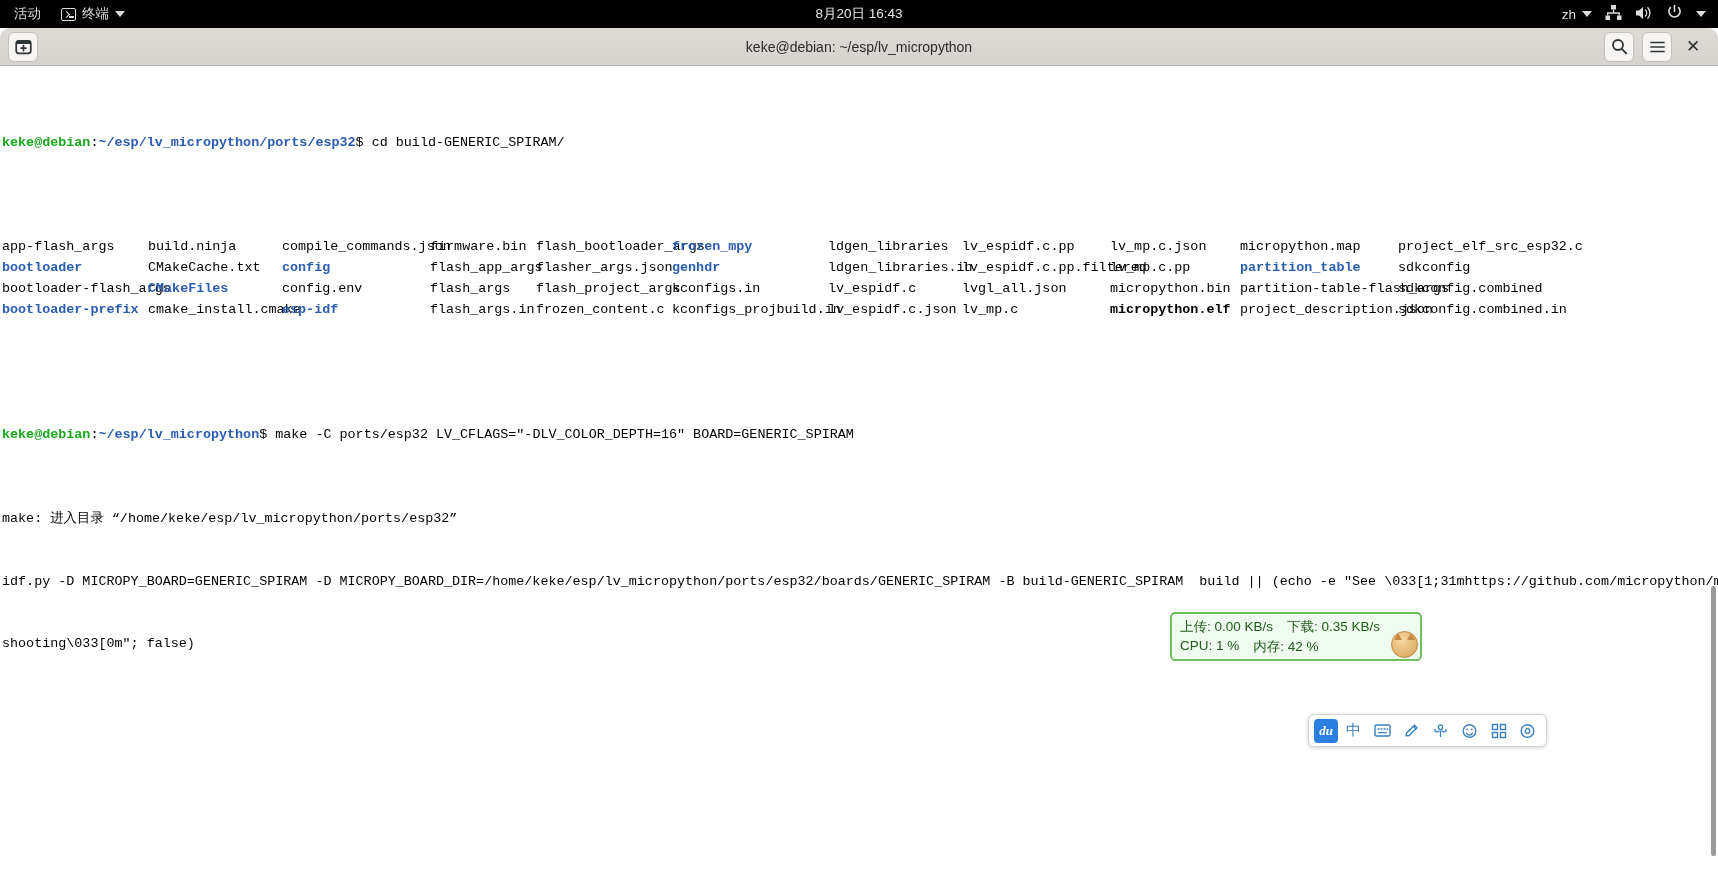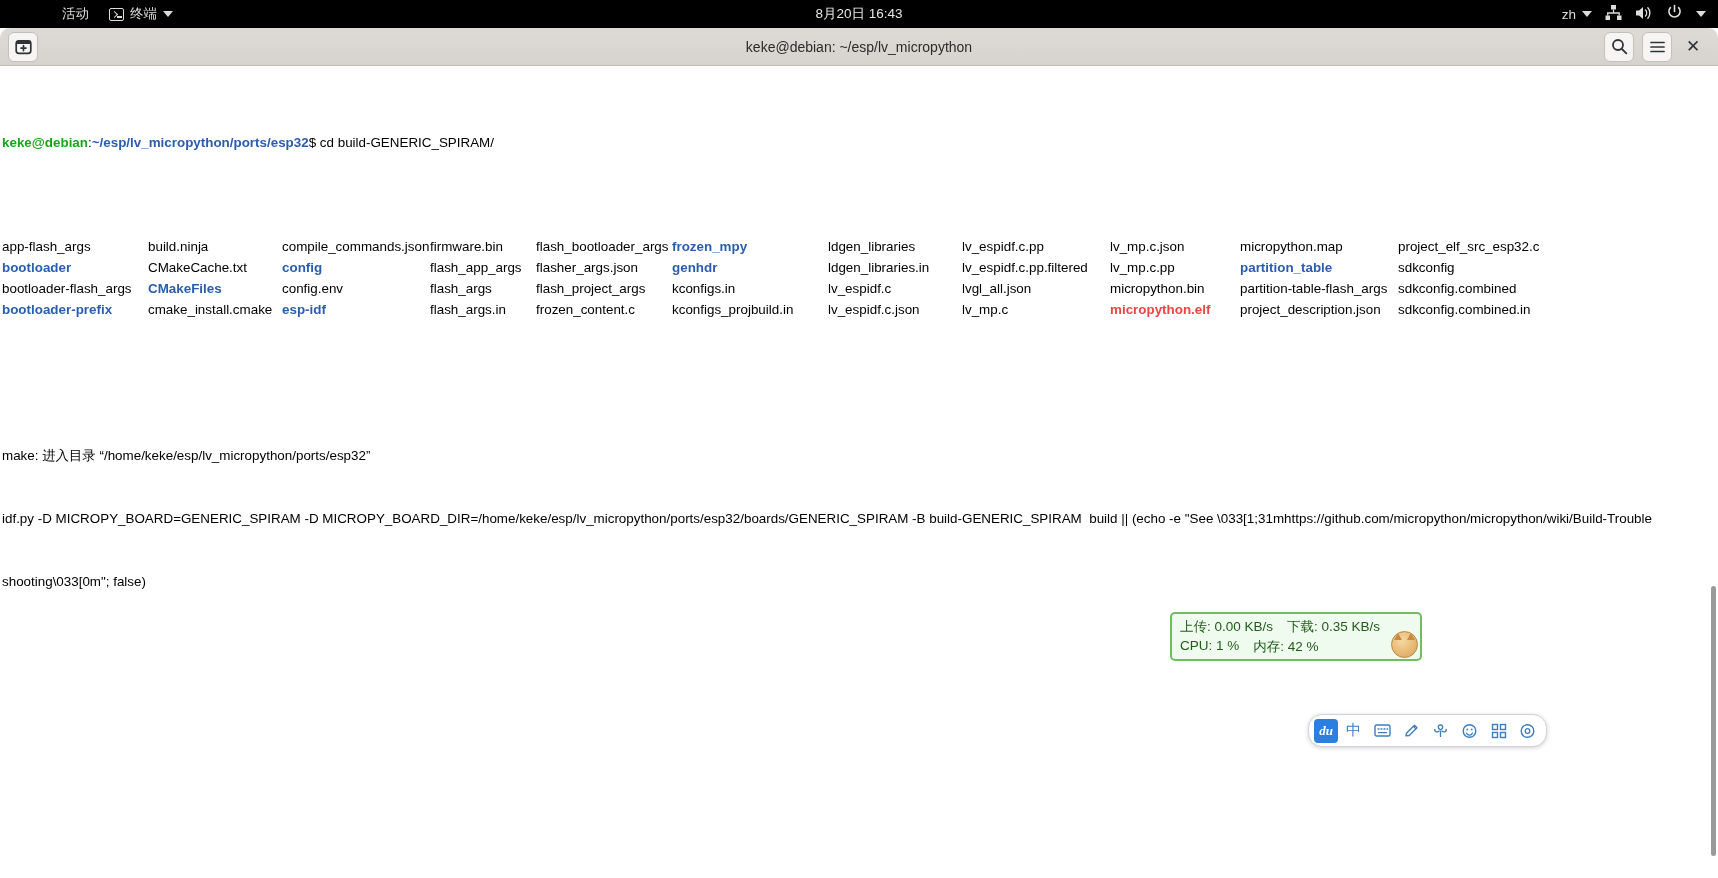--- a/index.html
+++ b/index.html
@@ -12,21 +12,20 @@
 
   
   #topbar {
     position: absolute; top: 0; left: 0;
     width: 1718px; height: 28px;
     background: #000000;
     color: #e6e6e6;
     display: flex; align-items: center;
     font-family: "Liberation Sans", sans-serif;
     font-size: 13.5px;
-    padding-left: 48px;
   }
   #topbar .tb-left { display: flex; align-items: center; gap: 20px; padding-left: 14px; }
   #topbar .tb-center {
     position: absolute; left: 0; right: 0; top: 0; height: 28px;
     display: flex; align-items: center; justify-content: center;
     pointer-events: none;
   }
   #topbar .tb-right {
     margin-left: auto; display: flex; align-items: center;
     gap: 13px; padding-right: 12px;
@@ -80,33 +79,33 @@
     display: flex; align-items: center; justify-content: center;
     font-family: "Liberation Sans", sans-serif; font-size: 17px; color: #2e3436;
   }
 
   
   #term {
     position: absolute; top: 66px; left: 0;
     width: 1718px; height: 812px;
     background: #ffffff;
     color: #000000;
-    font-family: Liberation Sans, sans-serif;
+    font-family: Liberation Mono, monospace;
     font-size: 13.4px;
     line-height: 20.9px;
     padding: 4px 0 0 2px;
     white-space: pre;
     overflow: hidden;
   }
   .ln { height: 20.9px; white-space: pre; }
   .user { color: #17a81a; font-weight: bold; }
   .path { color: #2a5db0; font-weight: bold; }
   .plain { color: #000000; }
   .dir  { color: #2a5db0; font-weight: bold; }
-  .exe  { color: #ef4444; font-weight: bold; }
+  .exe  { color: #000000; font-weight: bold; }
 
   
   #scrollbar {
     position: absolute; right: 0; top: 66px;
     width: 9px; height: 812px; background: transparent;
   }
   #scrollbar .thumb {
     position: absolute; right: 2px; top: 520px;
     width: 5px; height: 270px; border-radius: 3px;
     background: #9a9a9a;
@@ -143,21 +142,21 @@
   }
   #netmon .avatar::before { left: 2px; }
   #netmon .avatar::after { right: 2px; }
 
   
   #ime {
     position: absolute; left: 1308px; top: 714px;
     height: 33px;
     background: #ffffff;
     border: 1px solid #cfd4da;
-    border-radius: 14px;
+    border-radius: 6px;
     box-shadow: 0 1px 4px rgba(0,0,0,.18);
     display: flex; align-items: center; gap: 2px;
     padding: 0 5px;
   }
   #ime .ime-logo {
     width: 24px; height: 24px; border-radius: 4px;
     background: #2b7fe0; color: #fff;
     display: flex; align-items: center; justify-content: center;
     font-family: "Liberation Serif", serif;
     font-style: italic; font-size: 13px; font-weight: bold;
@@ -245,20 +244,21 @@
 
 <div id="term">
 
   <div class="ln"><span class="user">keke@debian</span><span class="plain">:</span><span class="path">~/esp/lv_micropython/ports/esp32</span><span class="plain">$ </span><span class="plain">cd build-GENERIC_SPIRAM/</span></div>
 
 
   <div id="ls-grid"><div class="ln" style="position: relative;"><span class="plain" style="position: absolute; left: 0px;">app-flash_args</span><span class="plain" style="position: absolute; left: 146px;">build.ninja</span><span class="plain" style="position: absolute; left: 280px;">compile_commands.json</span><span class="plain" style="position: absolute; left: 428px;">firmware.bin</span><span class="plain" style="position: absolute; left: 534px;">flash_bootloader_args</span><span class="dir" style="position: absolute; left: 670px;">frozen_mpy</span><span class="plain" style="position: absolute; left: 826px;">ldgen_libraries</span><span class="plain" style="position: absolute; left: 960px;">lv_espidf.c.pp</span><span class="plain" style="position: absolute; left: 1108px;">lv_mp.c.json</span><span class="plain" style="position: absolute; left: 1238px;">micropython.map</span><span class="plain" style="position: absolute; left: 1396px;">project_elf_src_esp32.c</span></div><div class="ln" style="position: relative;"><span class="dir" style="position: absolute; left: 0px;">bootloader</span><span class="plain" style="position: absolute; left: 146px;">CMakeCache.txt</span><span class="dir" style="position: absolute; left: 280px;">config</span><span class="plain" style="position: absolute; left: 428px;">flash_app_args</span><span class="plain" style="position: absolute; left: 534px;">flasher_args.json</span><span class="dir" style="position: absolute; left: 670px;">genhdr</span><span class="plain" style="position: absolute; left: 826px;">ldgen_libraries.in</span><span class="plain" style="position: absolute; left: 960px;">lv_espidf.c.pp.filtered</span><span class="plain" style="position: absolute; left: 1108px;">lv_mp.c.pp</span><span class="dir" style="position: absolute; left: 1238px;">partition_table</span><span class="plain" style="position: absolute; left: 1396px;">sdkconfig</span></div><div class="ln" style="position: relative;"><span class="plain" style="position: absolute; left: 0px;">bootloader-flash_args</span><span class="dir" style="position: absolute; left: 146px;">CMakeFiles</span><span class="plain" style="position: absolute; left: 280px;">config.env</span><span class="plain" style="position: absolute; left: 428px;">flash_args</span><span class="plain" style="position: absolute; left: 534px;">flash_project_args</span><span class="plain" style="position: absolute; left: 670px;">kconfigs.in</span><span class="plain" style="position: absolute; left: 826px;">lv_espidf.c</span><span class="plain" style="position: absolute; left: 960px;">lvgl_all.json</span><span class="plain" style="position: absolute; left: 1108px;">micropython.bin</span><span class="plain" style="position: absolute; left: 1238px;">partition-table-flash_args</span><span class="plain" style="position: absolute; left: 1396px;">sdkconfig.combined</span></div><div class="ln" style="position: relative;"><span class="dir" style="position: absolute; left: 0px;">bootloader-prefix</span><span class="plain" style="position: absolute; left: 146px;">cmake_install.cmake</span><span class="dir" style="position: absolute; left: 280px;">esp-idf</span><span class="plain" style="position: absolute; left: 428px;">flash_args.in</span><span class="plain" style="position: absolute; left: 534px;">frozen_content.c</span><span class="plain" style="position: absolute; left: 670px;">kconfigs_projbuild.in</span><span class="plain" style="position: absolute; left: 826px;">lv_espidf.c.json</span><span class="plain" style="position: absolute; left: 960px;">lv_mp.c</span><span class="exe" style="position: absolute; left: 1108px;">micropython.elf</span><span class="plain" style="position: absolute; left: 1238px;">project_description.json</span><span class="plain" style="position: absolute; left: 1396px;">sdkconfig.combined.in</span></div></div>
 
 
 
+  <div class="ln"><span class="user">keke@debian</span><span class="plain">:</span><span class="path">~/esp/lv_micropython</span><span class="plain">$ </span><span class="plain">make -C ports/esp32 LV_CFLAGS="-DLV_COLOR_DEPTH=16" BOARD=GENERIC_SPIRAM</span></div>
 
   <div class="ln">make: 进入目录 “/home/keke/esp/lv_micropython/ports/esp32”</div>
   <div class="ln">idf.py -D MICROPY_BOARD=GENERIC_SPIRAM -D MICROPY_BOARD_DIR=/home/keke/esp/lv_micropython/ports/esp32/boards/GENERIC_SPIRAM -B build-GENERIC_SPIRAM  build || (echo -e "See \033[1;31mhttps://github.com/micropython/micropython/wiki/Build-Trouble</div>
   <div class="ln">shooting\033[0m"; false)</div>
   
   
   
   
   
   

